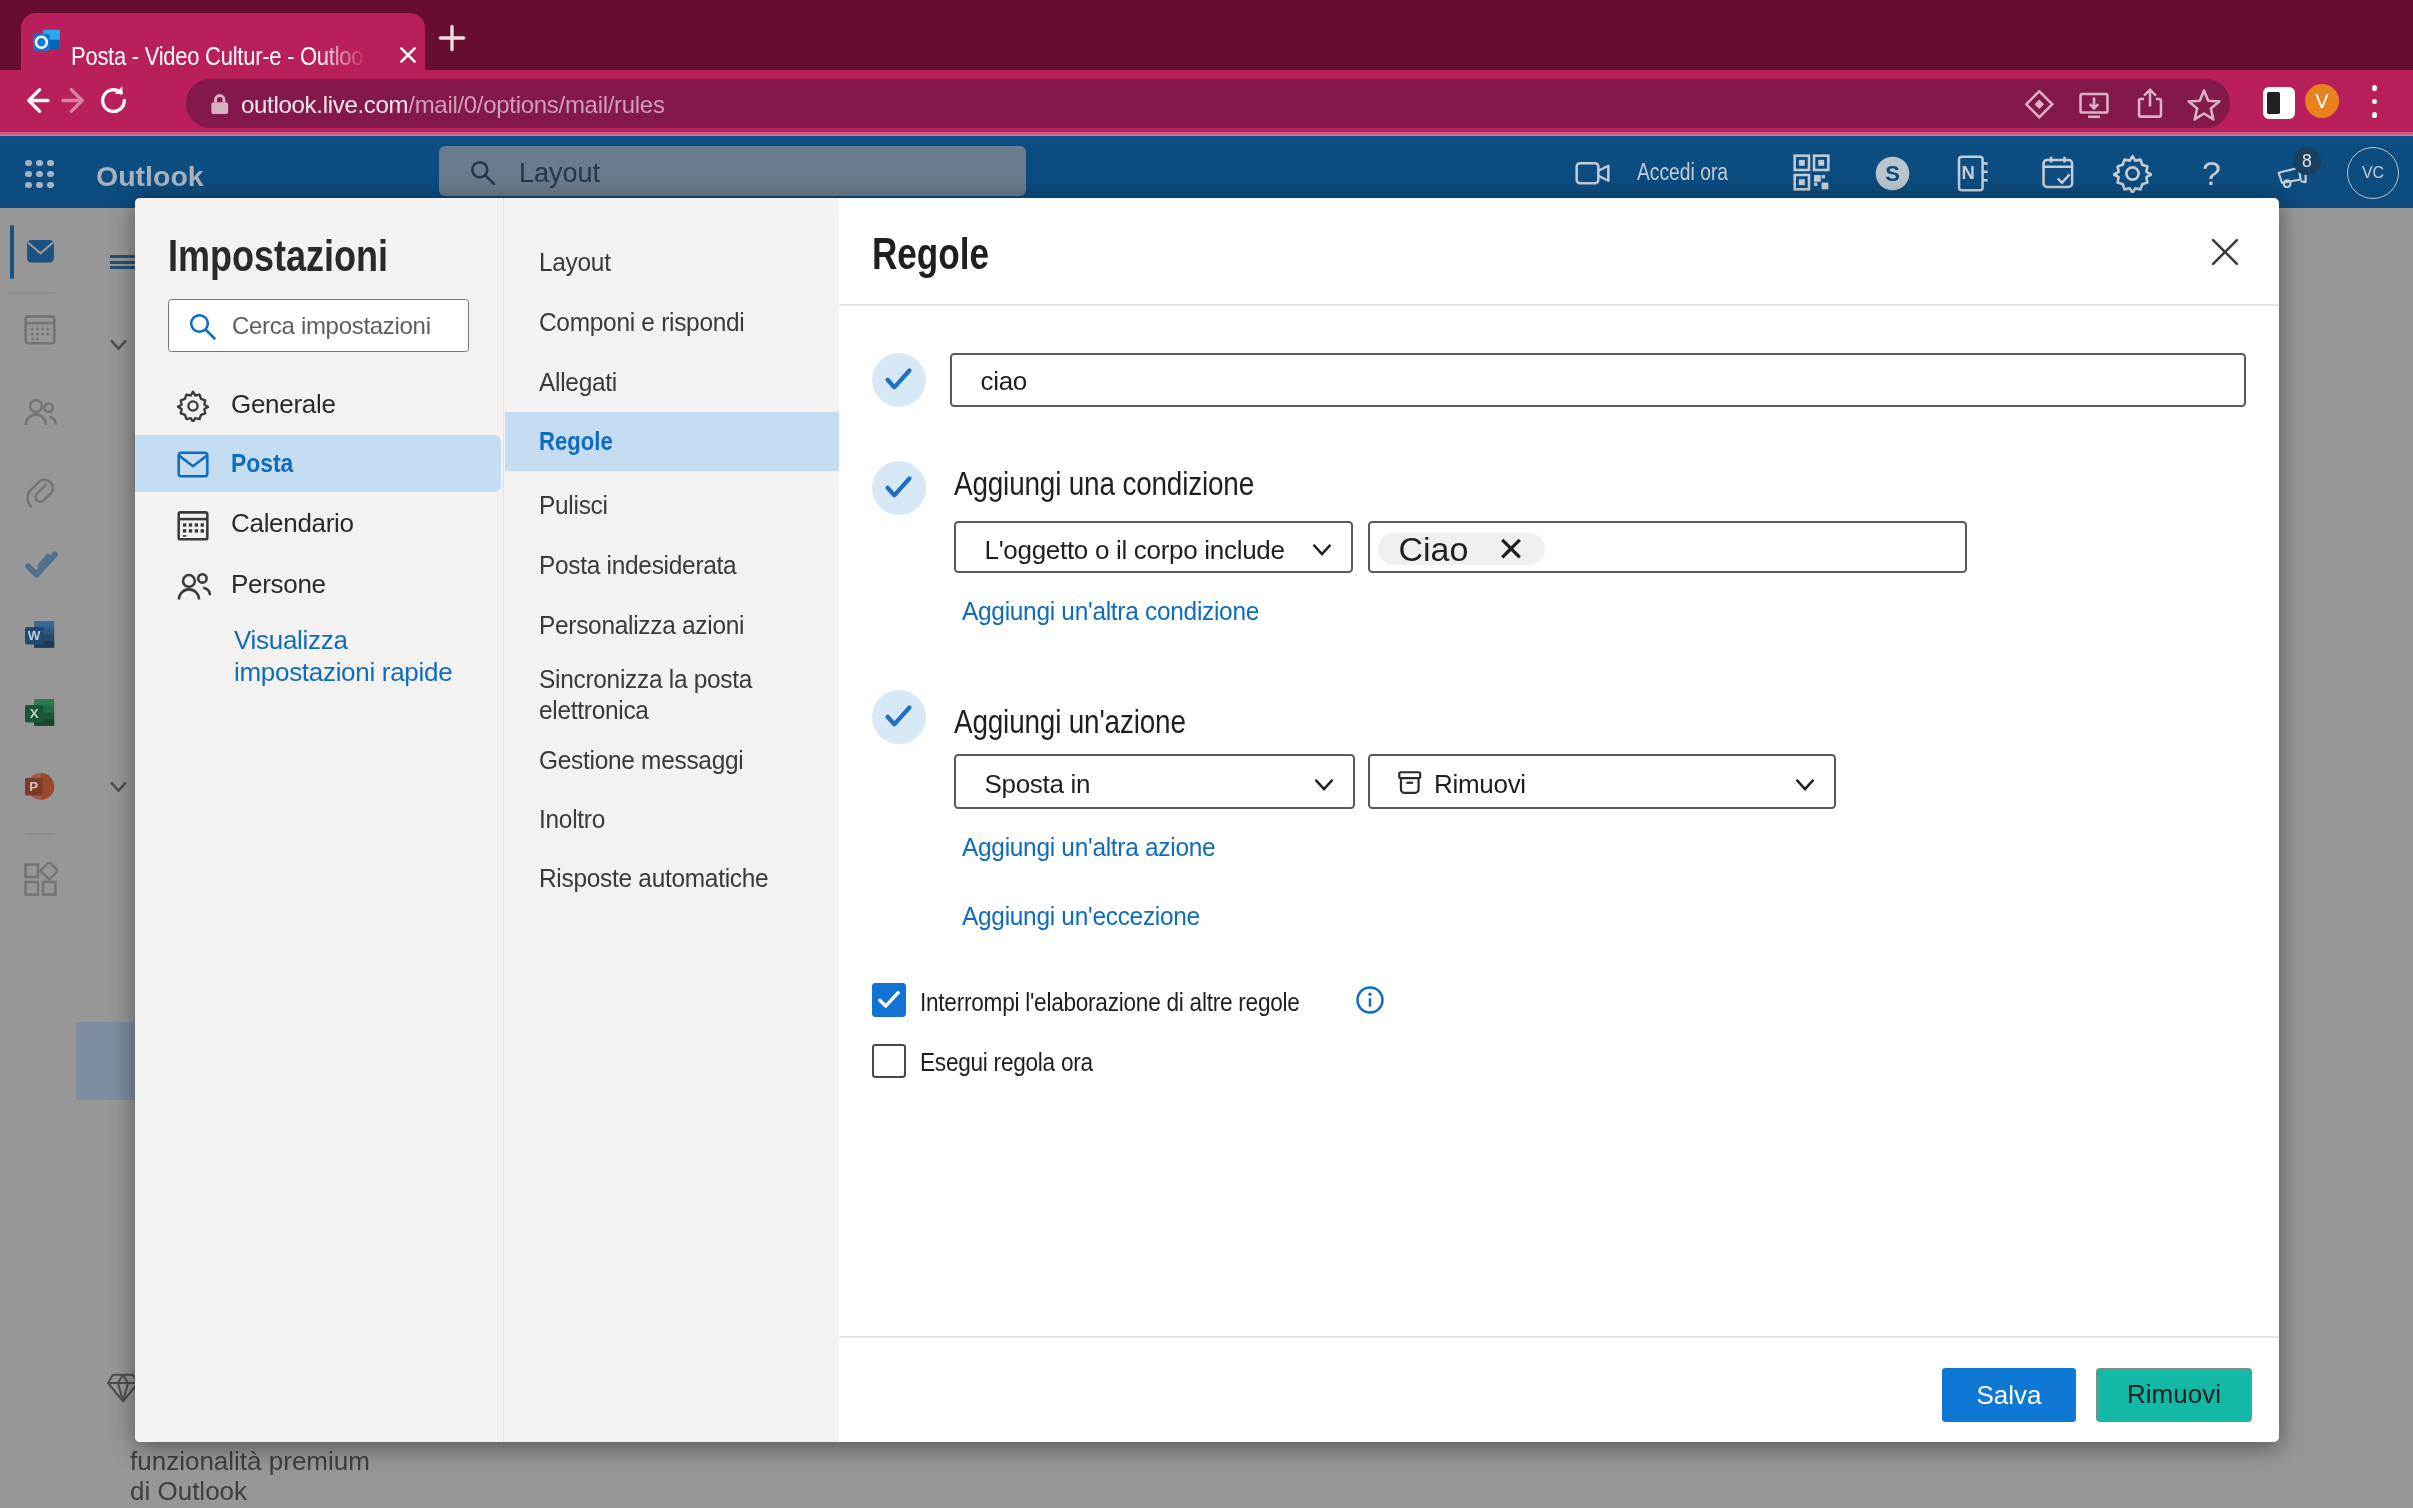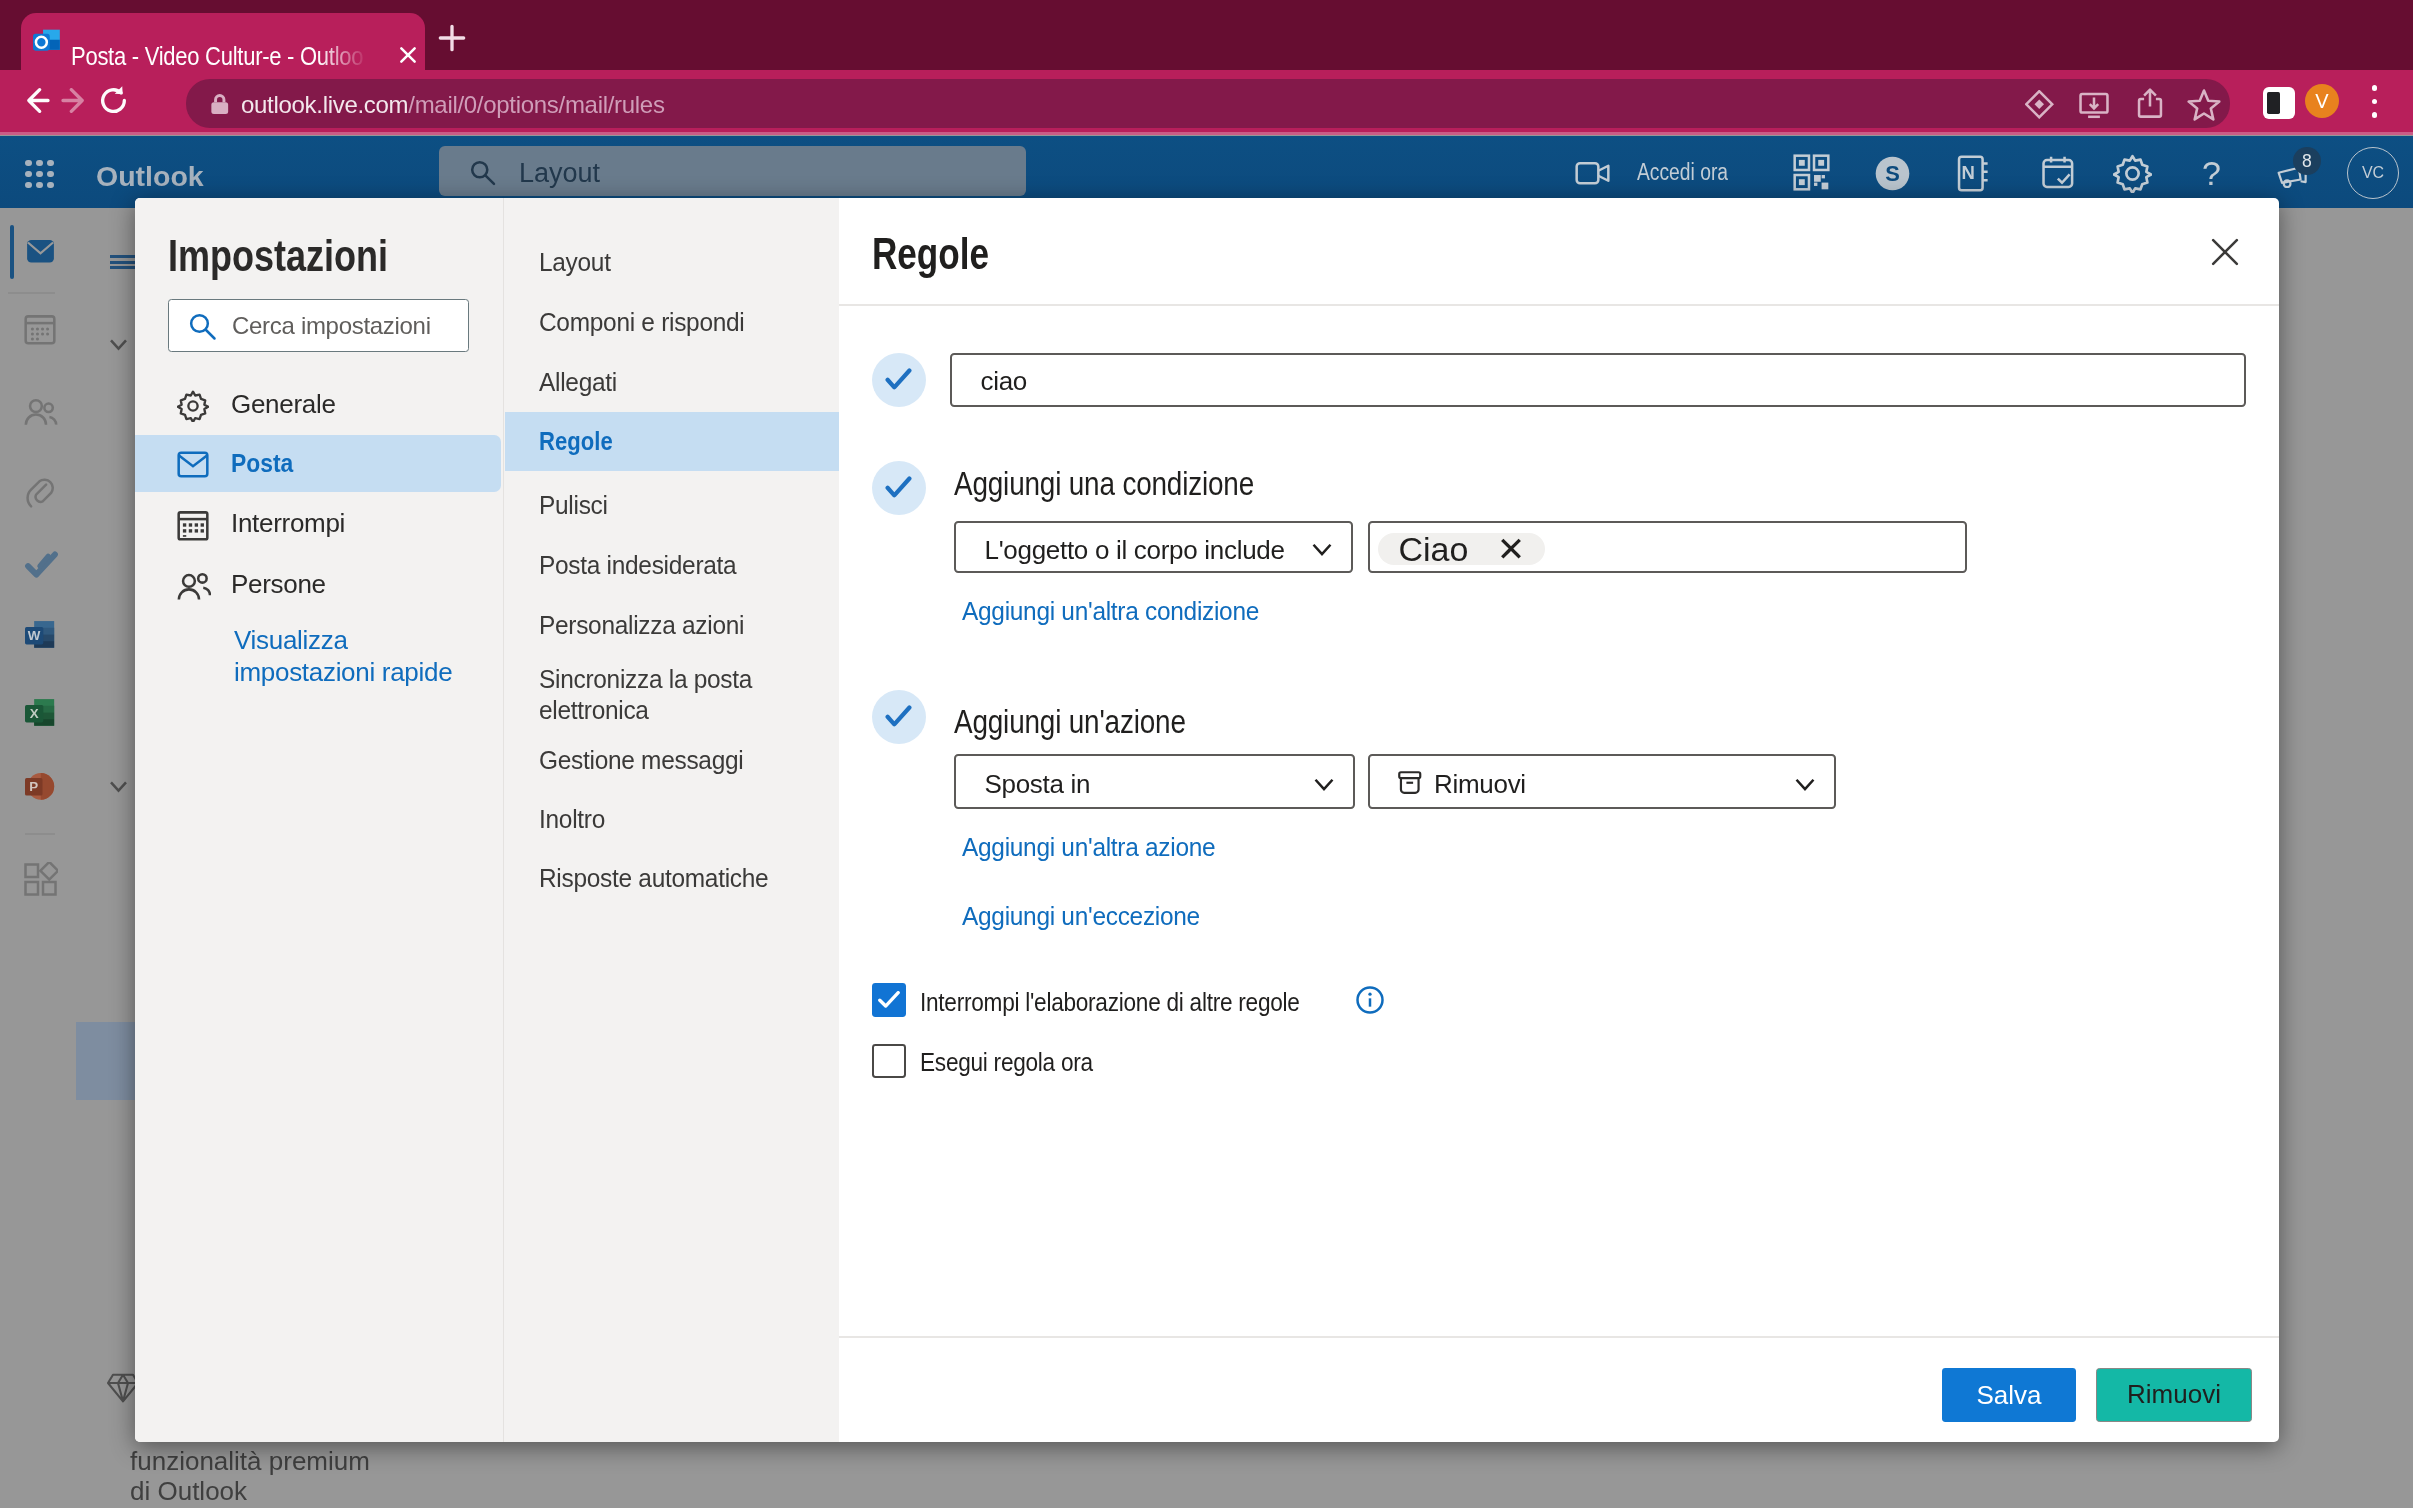--- a/index.html
+++ b/index.html
@@ -321,21 +321,21 @@
             <rect x="14" y="17" width="4" height="4"></rect>
             <rect x="21" y="17" width="4" height="4"></rect>
             <rect x="28" y="17" width="4" height="4"></rect>
             <rect x="7" y="24" width="4" height="4"></rect>
             <rect x="14" y="24" width="4" height="4"></rect>
             <rect x="21" y="24" width="4" height="4"></rect>
             <rect x="28" y="24" width="4" height="4"></rect>
             <rect x="7" y="31" width="4" height="2"></rect>
           </g>
         </svg>
-      <span class="lb">Interrompi</span>
+      <span class="lb">Calendario</span>
     </div>
     <div class="abs c1row" style="top:358px">
       <svg class="ic" style="color:#3b3a39" width="34" height="32" viewBox="0 0 40 38">
           <circle cx="14" cy="13" r="7" fill="none" stroke="currentColor" stroke-width="3"></circle>
           <path d="M2 35 a12 12 0 0 1 24 0" fill="none" stroke="currentColor" stroke-width="3"></path>
           <circle cx="30" cy="10" r="5" fill="none" stroke="currentColor" stroke-width="3"></circle>
           <path d="M31 21 a9 9 0 0 1 8 9" fill="none" stroke="currentColor" stroke-width="3"></path>
         </svg>
       <span class="lb">Persone</span>
     </div>

